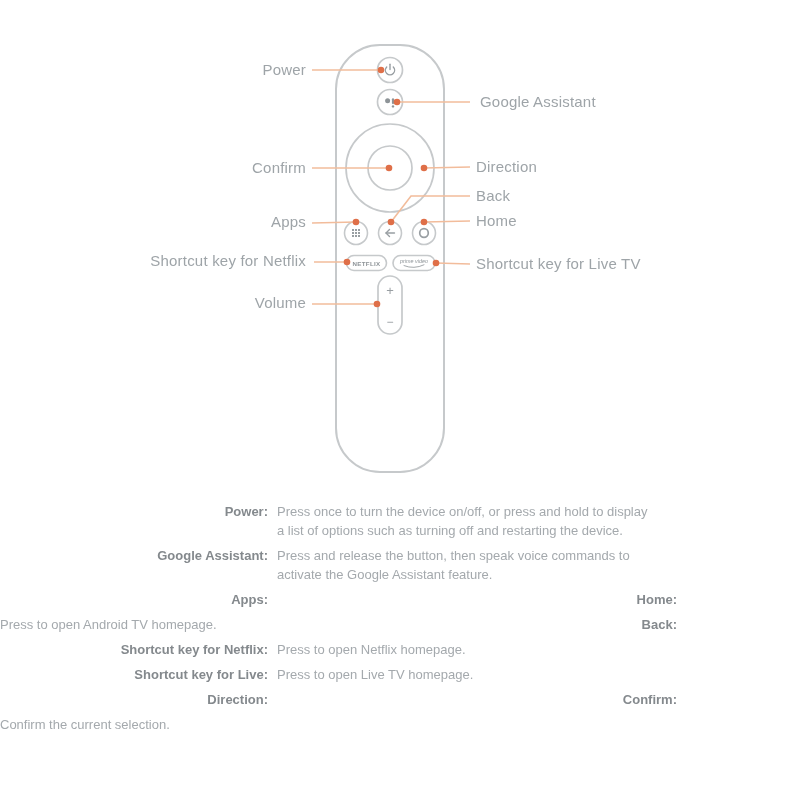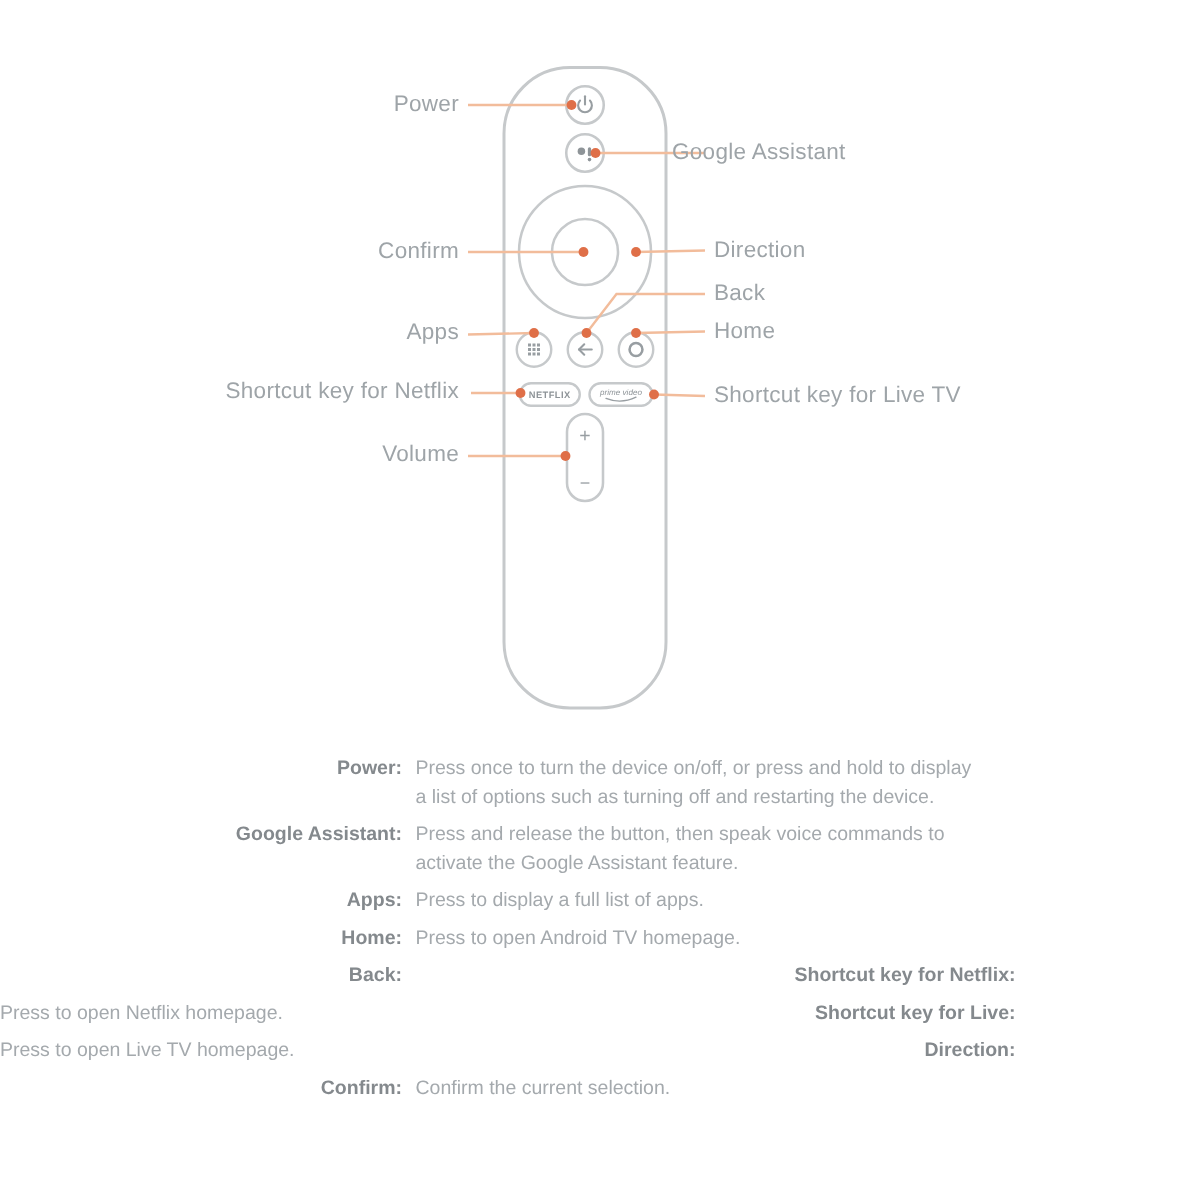--- a/index.html
+++ b/index.html
@@ -127,37 +127,36 @@
       <circle cx="377" cy="304" r="3.3"></circle>
     </g>
   </svg>
 
   <div class="callout left" style="right:494px;top:60px;">Power</div>
   <div class="callout left" style="right:494px;top:158px;margin-left:48px;">Confirm</div>
   <div class="callout left" style="right:494px;top:212px;">Apps</div>
   <div class="callout left" style="right:494px;top:251px;">Shortcut key for Netflix</div>
   <div class="callout left" style="right:494px;top:293px;">Volume</div>
 
-  <div class="callout" style="left:448px;top:92px;">Google Assistant</div>
+  <div class="callout" style="left:480px;top:92px;">Google Assistant</div>
   <div class="callout" style="left:476px;top:157px;">Direction</div>
   <div class="callout" style="left:476px;top:186px;">Back</div>
   <div class="callout" style="left:476px;top:211px;">Home</div>
   <div class="callout" style="left:476px;top:254px;">Shortcut key for Live TV</div>
 
   <div class="desc-grid">
     <div class="desc-label">Power:</div>
     <div class="desc-text">Press once to turn the device on/off, or press and hold to display
 a list of options such as turning off and restarting the device.</div>
 
     <div class="desc-label">Google Assistant:</div>
     <div class="desc-text">Press and release the button, then speak voice commands to
 activate the Google Assistant feature.</div>
 
     <div class="desc-label">Apps:</div>
-    <div class="desc-text">Press to display a full list of apps.</div>
 
     <div class="desc-label">Home:</div>
     <div class="desc-text">Press to open Android TV homepage.</div>
 
     <div class="desc-label">Back:</div>
 
     <div class="desc-label">Shortcut key for Netflix:</div>
     <div class="desc-text">Press to open Netflix homepage.</div>
 
     <div class="desc-label">Shortcut key for Live:</div>

